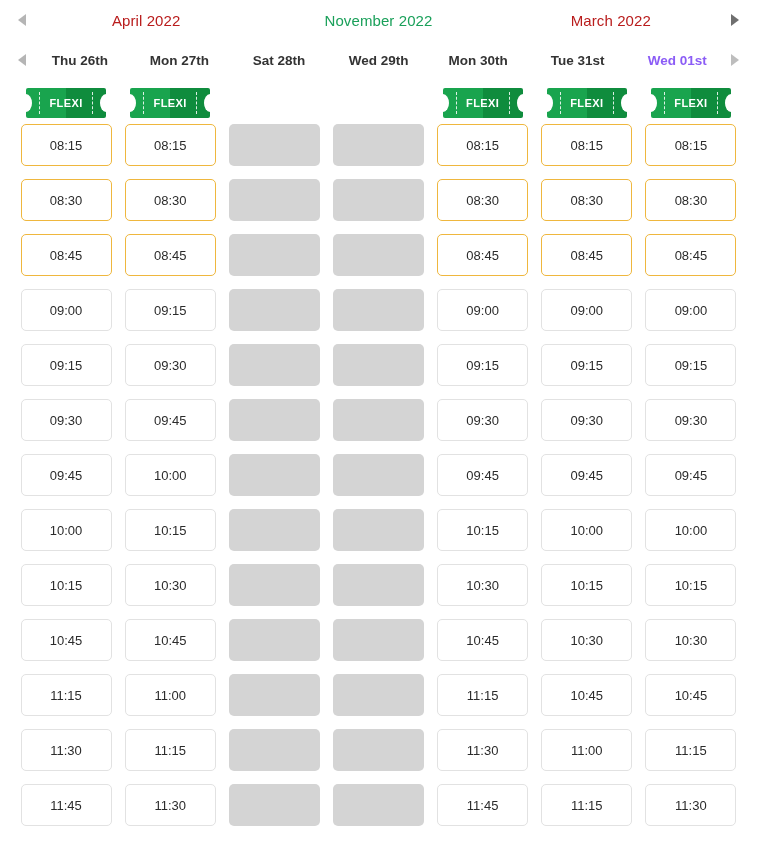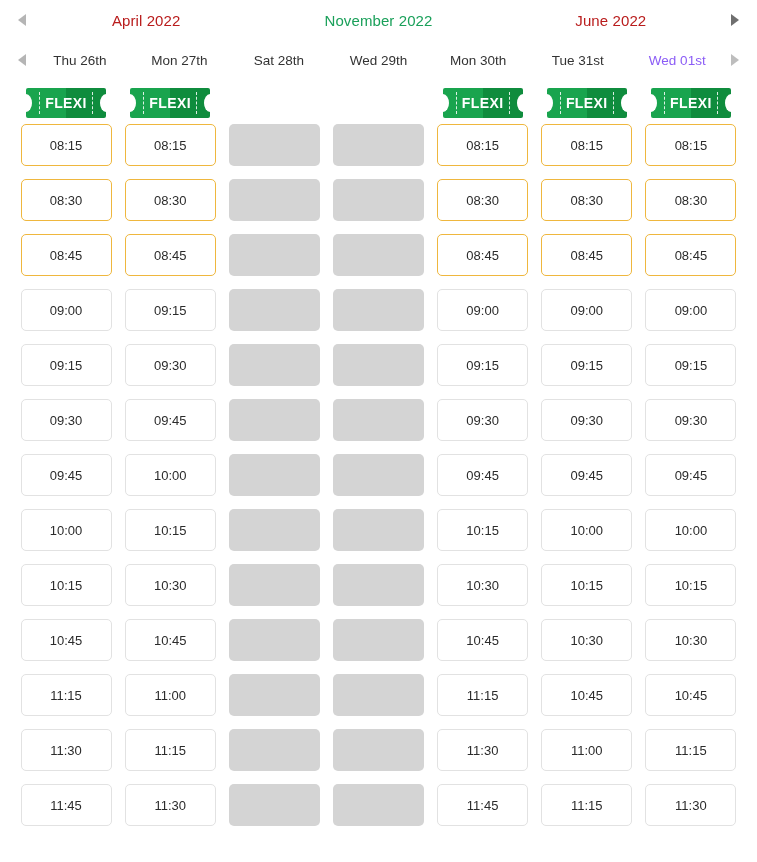--- a/index.html
+++ b/index.html
@@ -35,20 +35,21 @@
     display: flex;
     align-items: center;
     height: 40px;
     padding: 0 14px;
   }
   .day-label {
     flex: 1;
     text-align: center;
     font-size: 13.5px;
     color: #333333;
+    font-weight: bold;
   }
   .day-label.disabled { color: #8b5cf6; }
 
   
   .nav {
     width: 16px;
     height: 22px;
     display: flex;
     align-items: center;
     justify-content: center;
@@ -105,21 +106,21 @@
     bottom: 4px;
     width: 0;
     border-left: 1.5px dashed #ffffff;
     opacity: .85;
   }
   .flexi-badge .perf.l { left: 13px; }
   .flexi-badge .perf.r { right: 13px; }
   .flexi-badge .txt {
     position: relative;
     color: #ffffff;
-    font-size: 14px;
+    font-size: 11px;
     font-weight: bold;
     letter-spacing: .4px;
   }
 
   
   .slot-grid { padding: 0 14px; }
   .slot-row {
     display: flex;
     height: 55px;
     align-items: flex-start;
@@ -154,21 +155,21 @@
 
 <div class="calendar">
 
   <div class="month-bar">
     <div class="nav">
       <span class="tri tri-left"></span>
     </div>
     <div id="month-labels" style="display:flex;flex:1;">
         <div class="month-label inactive">April 2022</div>
         <div class="month-label active">November 2022</div>
-        <div class="month-label inactive">June 2022</div>
+        <div class="month-label inactive">March 2022</div>
       </div>
     <div class="nav">
       <span class="tri tri-right strong"></span>
     </div>
   </div>
 
   <div class="day-bar">
     <div class="nav">
       <span class="tri tri-left"></span>
     </div>

